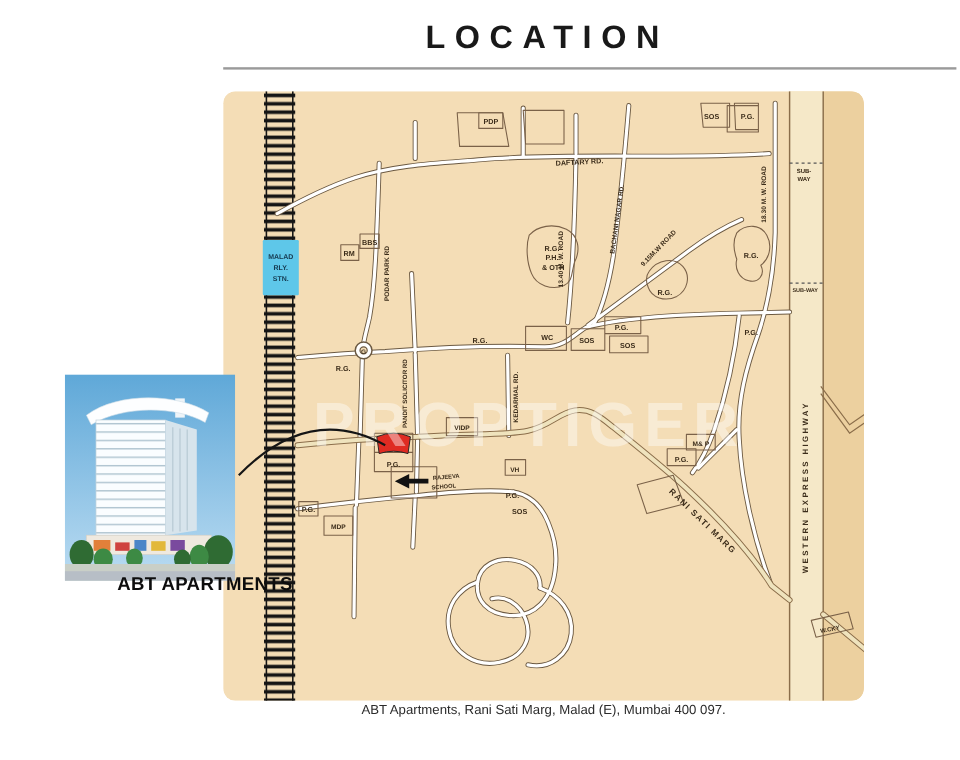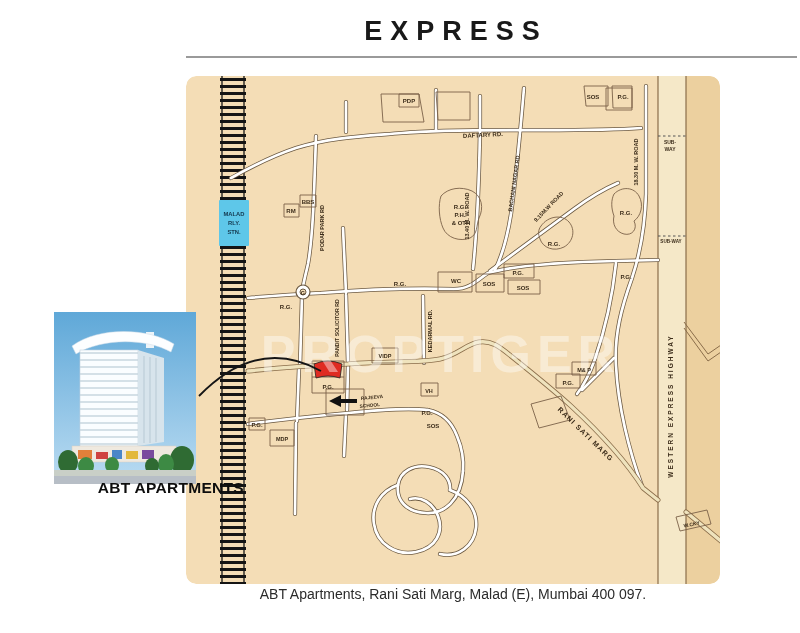--- a/index.html
+++ b/index.html
@@ -3,38 +3,38 @@
 <meta charset="utf-8">
 <style>
   html,body{margin:0;padding:0;background:#ffffff;}
   #page{position:relative;width:800px;height:633px;background:#fff;overflow:hidden;
         font-family:"Liberation Sans", sans-serif;}
   #title{position:absolute;left:186px;top:16px;width:540px;text-align:center;
          font-size:27px;font-weight:800;letter-spacing:8px;color:#191919;}
   #title-rule{position:absolute;left:186px;top:56px;width:611px;height:2px;background:#9a9a9a;}
   #mapwrap{position:absolute;left:186px;top:76px;width:534px;height:508px;}
   #caption{position:absolute;left:186px;top:586px;width:534px;text-align:center;
-           font-size:14px;color:#2b2b2b;}
+           font-size:11px;color:#2b2b2b;}
   #photo{position:absolute;left:54px;top:312px;width:142px;height:172px;}
   #photo-label{position:absolute;left:44px;top:479px;width:200px;text-align:right;
                font-size:15.5px;font-weight:800;letter-spacing:.3px;color:#0d0d0d;}
   #arrow-overlay{position:absolute;left:0;top:0;width:800px;height:633px;pointer-events:none;}
   .rc{stroke:#6b5942;stroke-width:4.2;fill:none;stroke-linecap:round;stroke-linejoin:round;}
   .rf{stroke:#ffffff;stroke-width:2.7;fill:none;stroke-linecap:round;stroke-linejoin:round;}
   .mc{stroke:#8a6d4a;stroke-width:5;fill:none;stroke-linecap:round;stroke-linejoin:round;}
   .mf{stroke:#efe3bd;stroke-width:3.4;fill:none;stroke-linecap:round;stroke-linejoin:round;}
   .plots{stroke:#7a6148;stroke-width:0.9;fill:none;stroke-linejoin:round;}
   svg text{font-family:"Liberation Sans", sans-serif;}
 </style>
 </head>
 <body>
 
 <div id="page">
 
-  <div id="title">EXPRESS</div>
+  <div id="title">LOCATION</div>
   <div id="title-rule"></div>
 
   <div id="mapwrap">
     <svg width="534" height="508" viewBox="0 0 534 508">
       <defs>
         <clipPath id="mapClip">
             <rect x="0" y="0" width="534" height="508" rx="10"></rect>
           </clipPath>
         <pattern id="ties" patternUnits="userSpaceOnUse" width="26" height="7">
           <rect x="0" y="2" width="26" height="3" fill="#151515"></rect>

